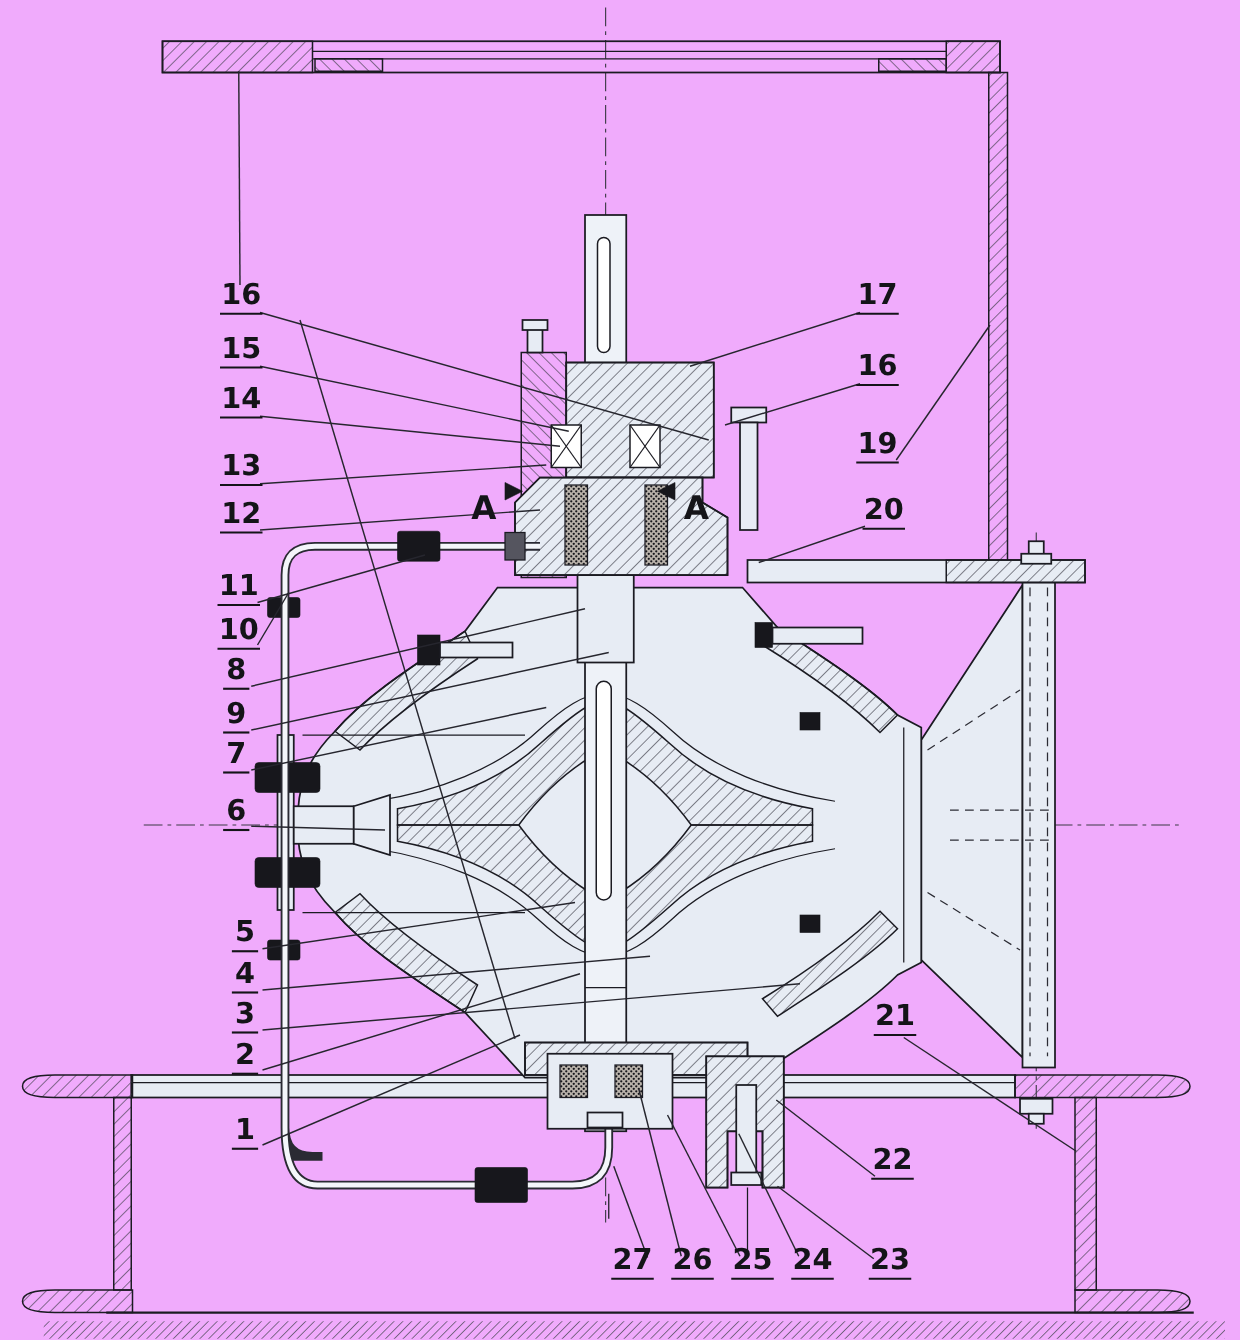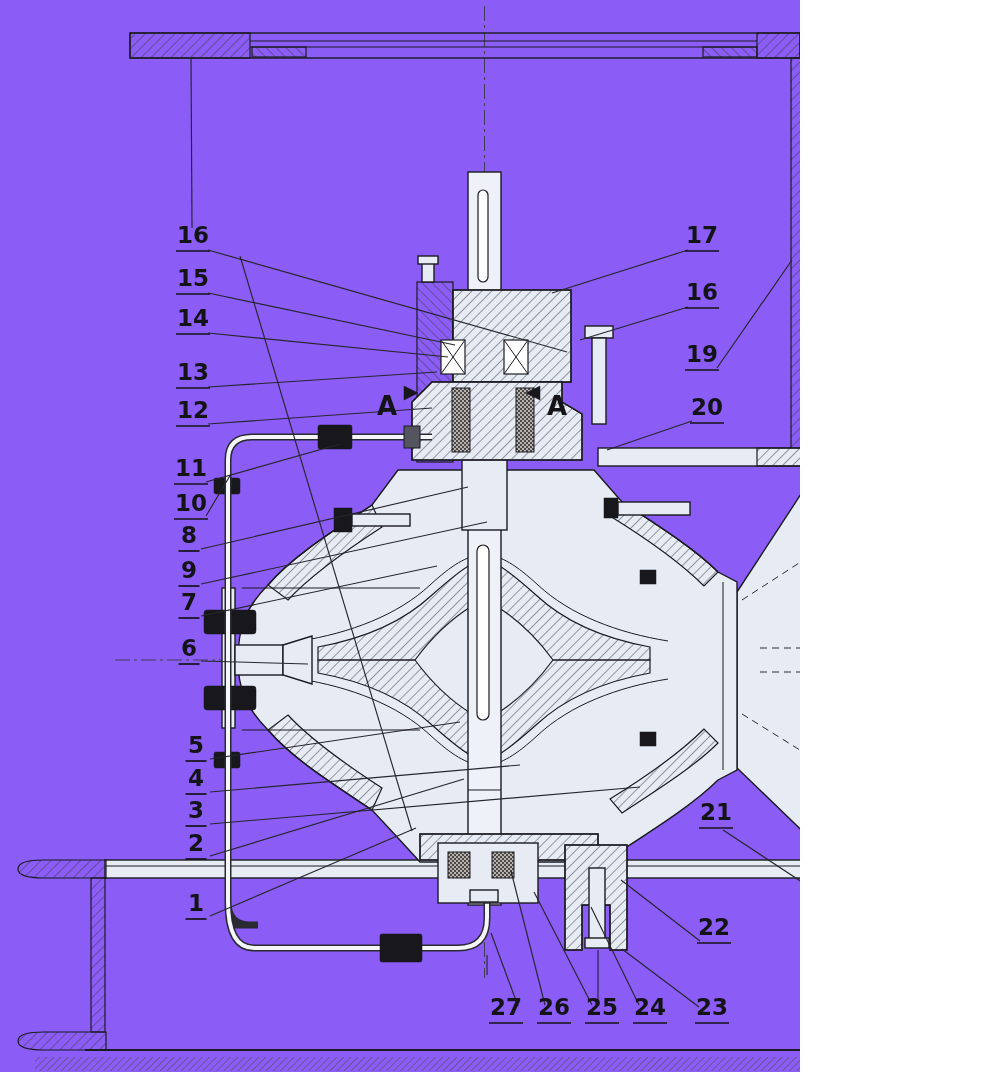--- a/index.html
+++ b/index.html
@@ -1,16 +1,16 @@
 <!DOCTYPE html>
 <html><head>
 <meta charset="utf-8">
 <style>
   html,body{margin:0;padding:0;background:#ffffff;}
-  .frame{position:relative;width:800px;height:1072px;background:#8b5cf6;overflow:hidden;
+  .frame{position:relative;width:992px;height:1072px;background:#f0abfc;overflow:hidden;
          font-family:"DejaVu Sans","Liberation Sans",sans-serif;}
   svg{position:absolute;left:0;top:0;}
   .outline{fill:none;stroke:#1b1b22;stroke-width:1.4;}
   .thin{fill:none;stroke:#1b1b22;stroke-width:1;}
   .face{fill:#e7ecf4;stroke:#1b1b22;stroke-width:1.4;}
   .face2{fill:#eef2f8;stroke:#1b1b22;stroke-width:1.4;}
   .hatched{fill:url(#h1);stroke:#1b1b22;stroke-width:1.2;}
   .hatchedR{fill:url(#h2);stroke:#1b1b22;stroke-width:1.2;}
   .dense{fill:url(#dn);stroke:#1b1b22;stroke-width:1;}
   .dark{fill:#17171c;stroke:#17171c;stroke-width:0.5;}

